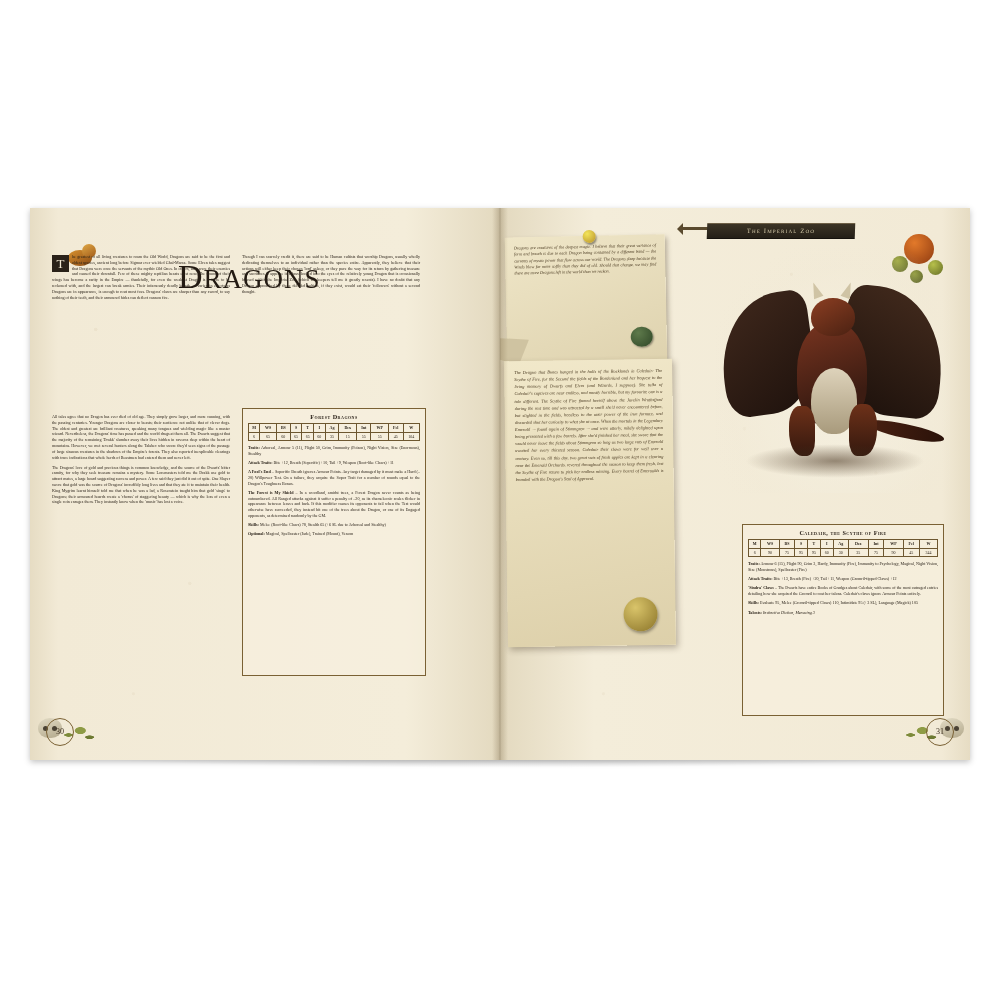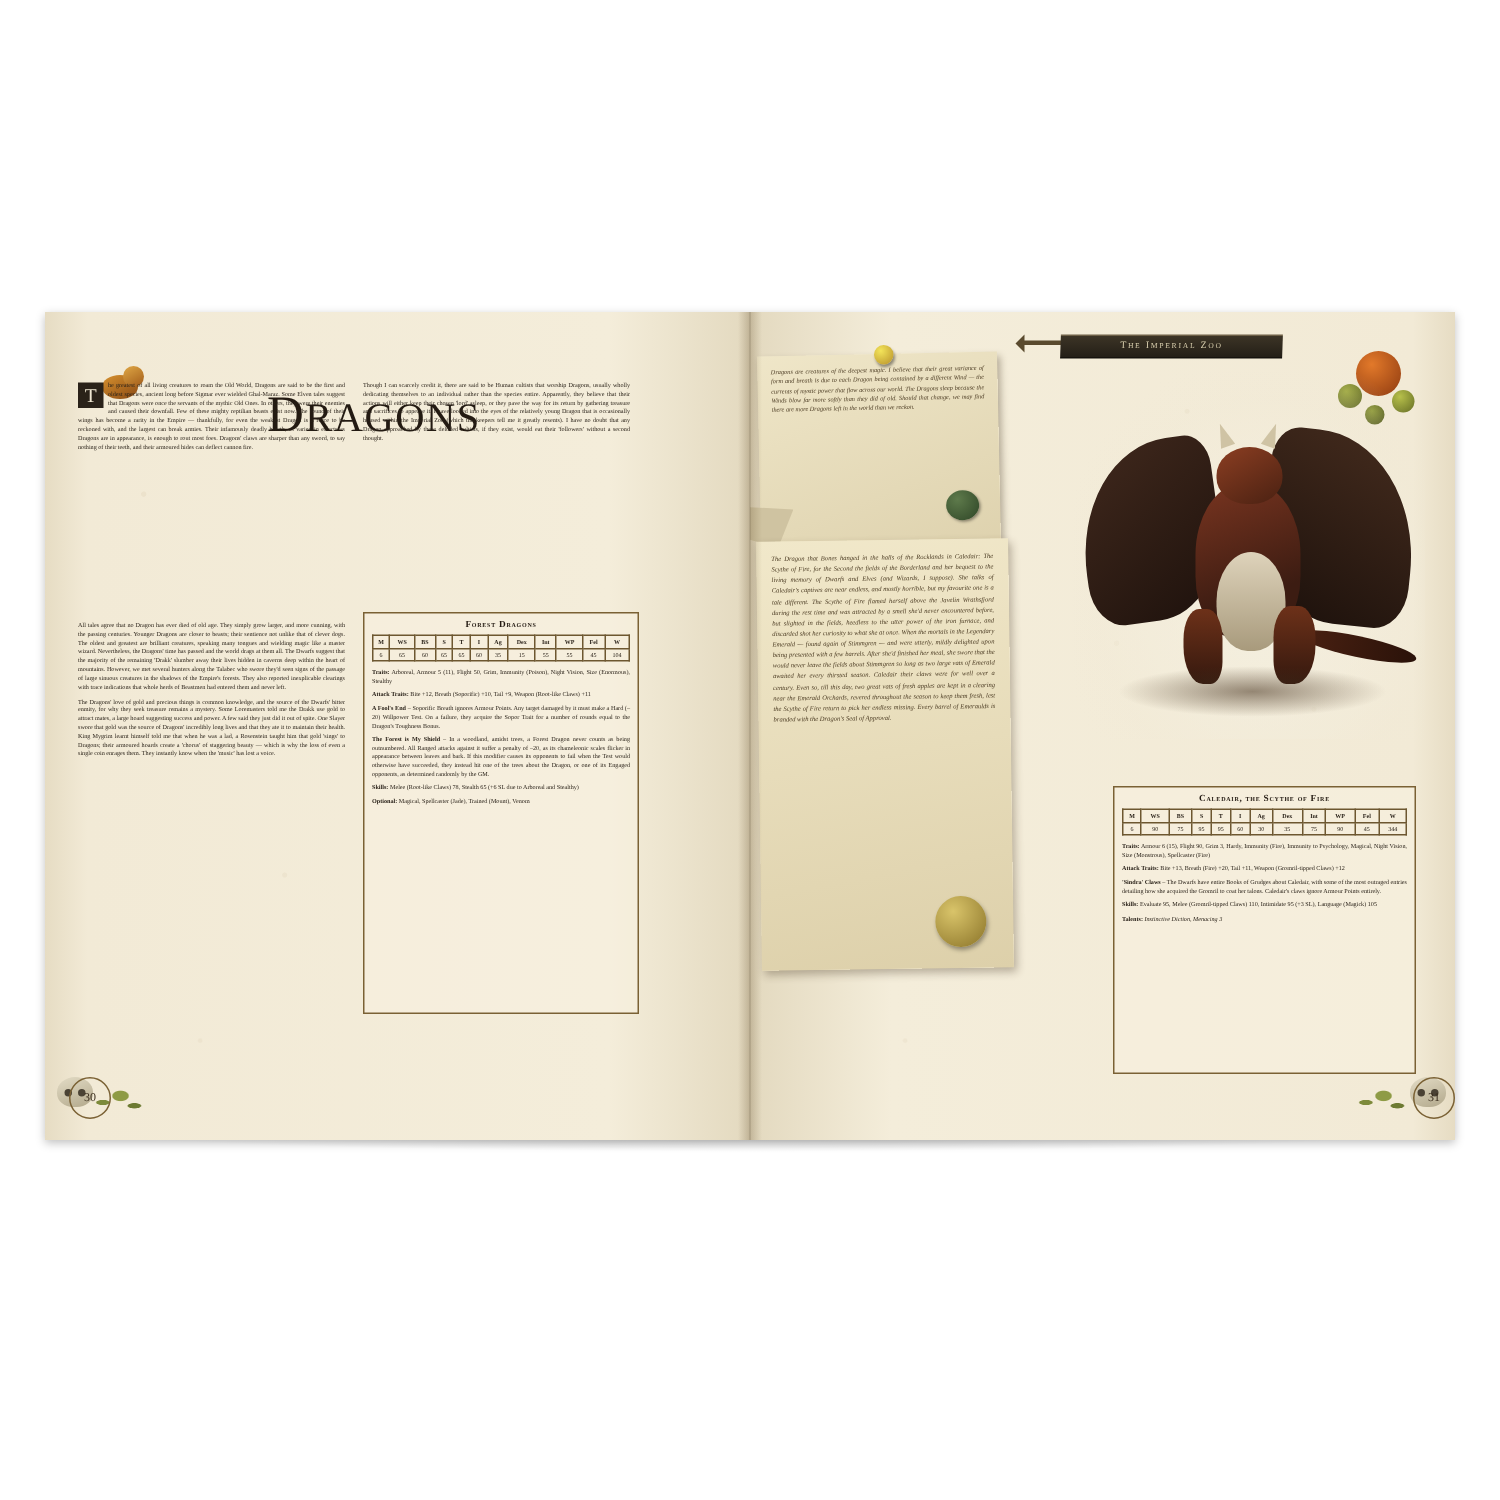--- a/index.html
+++ b/index.html
@@ -125,21 +125,21 @@
       box-shadow:2px 3px 6px rgba(60,45,25,.32);}
   .scroll .txt{padding:8px 10px;font-size:4.4px;line-height:1.62;color:#4a3a22;font-style:italic;
       text-align:justify;font-family:"Liberation Serif",serif;}
   .seal{position:absolute;left:116px;top:238px;width:34px;height:34px;border-radius:50%;
       background:radial-gradient(circle at 35% 30%,#d9c46a,#8a7328);box-shadow:1px 2px 3px rgba(0,0,0,.35);}
 
   
   .folio{position:absolute;bottom:14px;width:26px;height:26px;border-radius:50%;
       border:1px solid #7a6134;color:#3a2d1d;font-size:8px;text-align:center;line-height:26px;}
   .folio.l{left:16px;}
-  .folio.r{right:0;}
+  .folio.r{right:16px;}
 
   
   .orn{position:absolute;width:60px;height:40px;}
   .orn .skull{position:absolute;left:0;top:4px;width:24px;height:20px;border-radius:50% 50% 45% 45%;
       background:linear-gradient(160deg,#e3dcc6,#b3a98c);}
   .orn .skull:after{content:"";position:absolute;left:5px;top:8px;width:5px;height:5px;border-radius:50%;background:#4a4234;
       box-shadow:9px 0 0 #4a4234;}
   .orn .vine{position:absolute;left:18px;top:10px;width:42px;height:22px;
       background:radial-gradient(ellipse at 30% 50%, #7d8a3a 0 4px, transparent 5px),
                  radial-gradient(ellipse at 58% 30%, #8e9b45 0 5px, transparent 6px),

